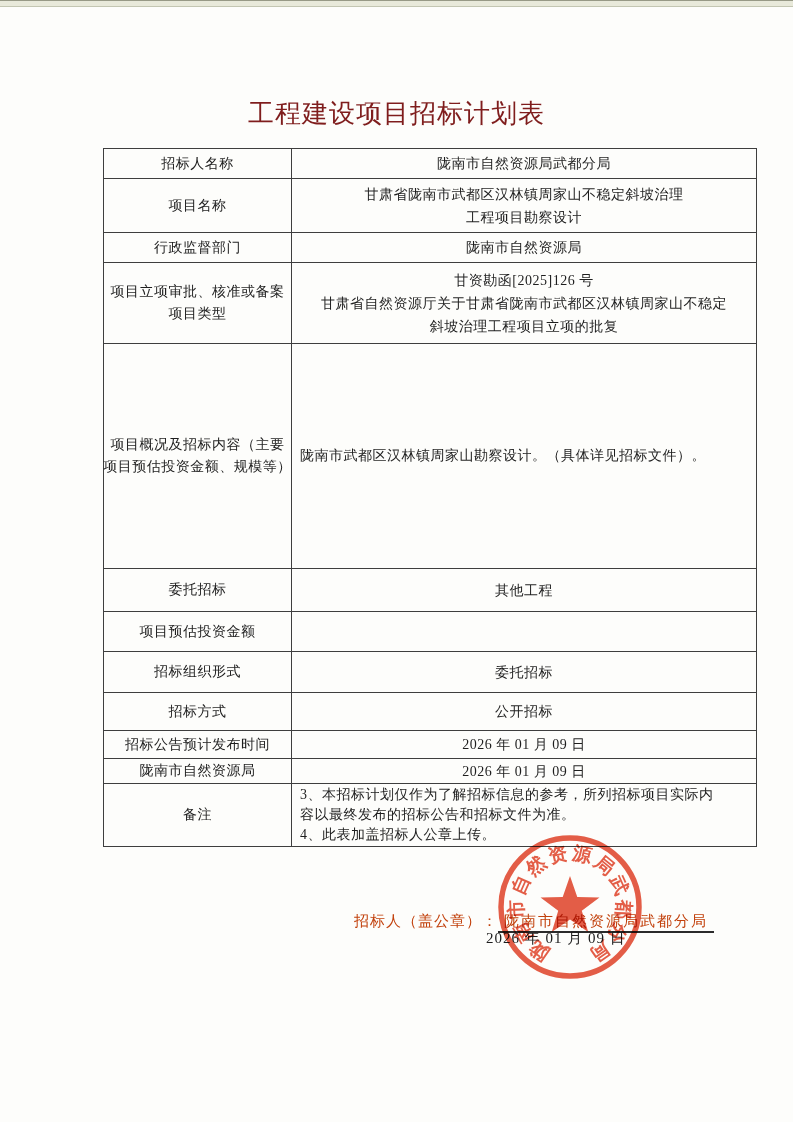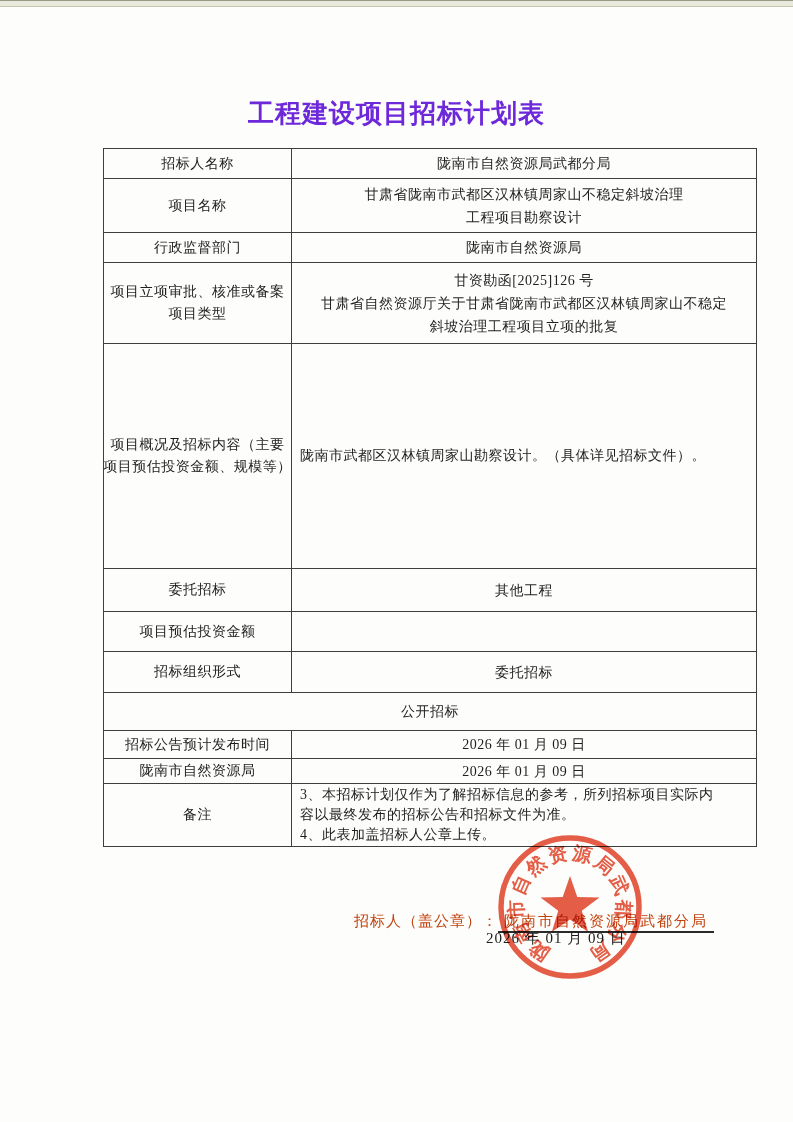--- a/index.html
+++ b/index.html
@@ -17,24 +17,24 @@
     position:absolute;top:0;left:0;right:0;height:7px;
     background:#e8e9da;
     border-top:1px solid #979986;
     border-bottom:1px solid #c3c6b2;
     box-sizing:border-box;
   }
   .doc-title{
     position:absolute;top:96px;left:0;width:100%;
     text-align:center;
     font-family:"Liberation Sans", sans-serif;
-    font-weight:bold;
+    font-weight:normal;
     font-size:26px;
     letter-spacing:1px;
-    color:#6d28d9;
+    color:#7f1d1d;
   }
   .bid-table{
     position:absolute;left:103px;top:148px;width:654px;
     border:1px solid #3e3e3e;
     box-sizing:border-box;
     background:transparent;
   }
   .t-row{display:flex;box-sizing:border-box;border-bottom:1px solid #3e3e3e;}
   .t-row:last-child{border-bottom:none;}
   .cell{box-sizing:border-box;}
@@ -149,20 +149,23 @@
       </div>
       <div class="t-row" style="height: 41px;">
         <div class="cell label">
           <div class="vline">招标组织形式</div>
         </div>
         <div class="cell value center">
           <div class="vline">委托招标</div>
         </div>
       </div>
       <div class="t-row" style="height: 38px;">
+        <div class="cell label">
+          <div class="vline">招标方式</div>
+        </div>
         <div class="cell value center">
           <div class="vline">公开招标</div>
         </div>
       </div>
       <div class="t-row" style="height: 28px;">
         <div class="cell label">
           <div class="vline">招标公告预计发布时间</div>
         </div>
         <div class="cell value center">
           <div class="vline">2026 年 01 月 09 日</div>

